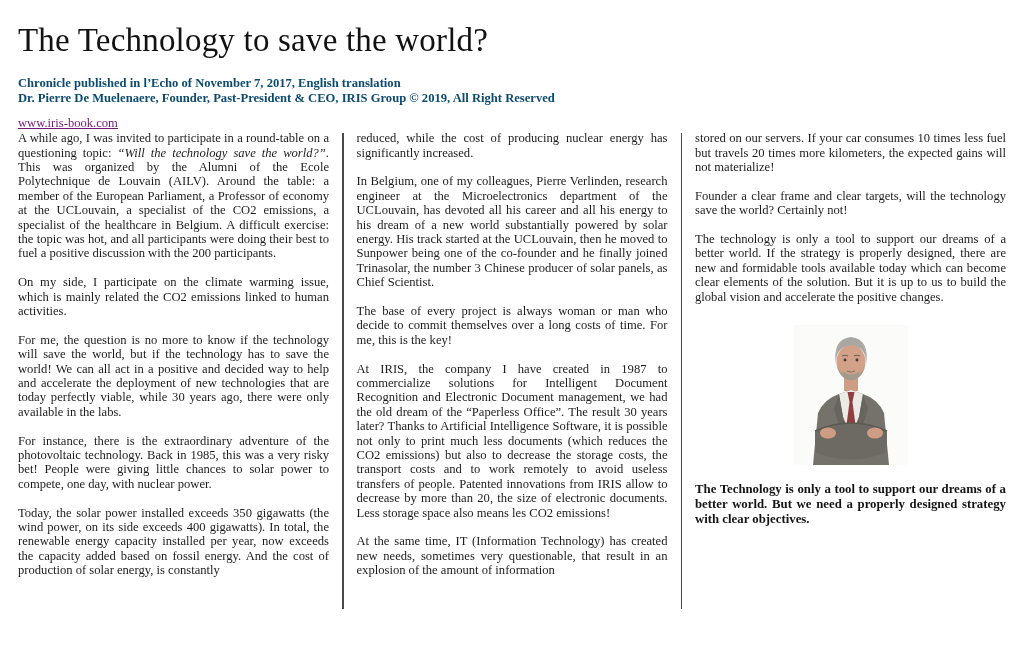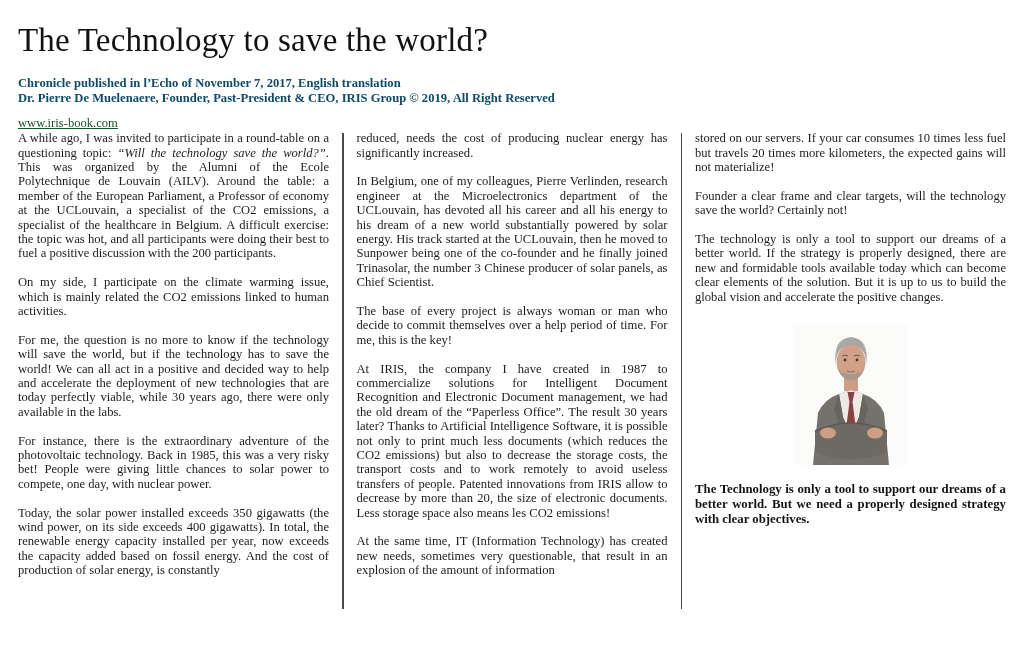--- a/index.html
+++ b/index.html
@@ -83,39 +83,39 @@
 <body>
 
 <div class="page">
 
   <div class="header">
     <h1 class="title">The Technology to save the world?</h1>
     <div class="byline">
       <div>Chronicle published in l’Echo of November 7, 2017, English translation</div>
       <div>Dr. Pierre De Muelenaere, Founder, Past-President &amp; CEO, IRIS Group © 2019, All Right Reserved</div>
     </div>
-    <a class="site-link" href="#" style="color: #14532d; margin-top: 11px;">www.iris-book.com</a>
+    <a class="site-link" href="#" style="color: #701a75; margin-top: 11px;">www.iris-book.com</a>
   </div>
 
   <div class="columns">
 
     <div class="column">
         <p class="para"><span>A while ago, I was invited to participate in a round-table on a questioning topic: </span><span class="italic">“Will the technology save the world?”</span><span>. This was organized by the Alumni of the Ecole Polytechnique de Louvain (AILV). Around the table: a member of the European Parliament, a Professor of economy at the UCLouvain, a specialist of the CO2 emissions, a specialist of the healthcare in Belgium. A difficult exercise: the topic was hot, and all participants were doing their best to fuel a positive discussion with the 200 participants.</span></p>
         <p class="para"><span>On my side, I participate on the climate warming issue, which is mainly related the CO2 emissions linked to human activities.</span></p>
         <p class="para"><span>For me, the question is no more to know if the technology will save the world, but if the technology has to save the world! We can all act in a positive and decided way to help and accelerate the deployment of new technologies that are today perfectly viable, while 30 years ago, there were only available in the labs.</span></p>
         <p class="para"><span>For instance, there is the extraordinary adventure of the photovoltaic technology. Back in 1985, this was a very risky bet! People were giving little chances to solar power to compete, one day, with nuclear power.</span></p>
         <p class="para"><span>Today, the solar power installed exceeds 350 gigawatts (the wind power, on its side exceeds 400 gigawatts). In total, the renewable energy capacity installed per year, now exceeds the capacity added based on fossil energy. And the cost of production of solar energy, is constantly</span></p>
       </div>
 
     <div class="rule" style="background: rgb(74, 74, 74);"></div>
 
     <div class="column">
-        <p class="para"><span>reduced, needs the cost of producing nuclear energy has significantly increased.</span></p>
+        <p class="para"><span>reduced, while the cost of producing nuclear energy has significantly increased.</span></p>
         <p class="para"><span>In Belgium, one of my colleagues, Pierre Verlinden, research engineer at the Microelectronics department of the UCLouvain, has devoted all his career and all his energy to his dream of a new world substantially powered by solar energy. His track started at the UCLouvain, then he moved to Sunpower being one of the co-founder and he finally joined Trinasolar, the number 3 Chinese producer of solar panels, as Chief Scientist.</span></p>
-        <p class="para"><span>The base of every project is always woman or man who decide to commit themselves over a help period of time. For me, this is the key!</span></p>
+        <p class="para"><span>The base of every project is always woman or man who decide to commit themselves over a long costs of time. For me, this is the key!</span></p>
         <p class="para"><span>At IRIS, the company I have created in 1987 to commercialize solutions for Intelligent Document Recognition and Electronic Document management, we had the old dream of the “Paperless Office”. The result 30 years later?  Thanks to Artificial Intelligence Software, it is possible not only to print much less documents (which reduces the CO2 emissions) but also to decrease the storage costs, the transport costs and to work remotely to avoid useless transfers of people. Patented innovations from IRIS allow to decrease by more than 20, the size of electronic documents. Less storage space also means les CO2 emissions!</span></p>
         <p class="para"><span>At the same time, IT (Information Technology) has created new needs, sometimes very questionable, that result in an explosion of the amount of information</span></p>
       </div>
 
     <div class="rule" style="background: rgb(74, 74, 74);"></div>
 
     <div class="column">
       <div>
           <p class="para"><span>stored on our servers. If your car consumes 10 times less fuel but travels 20 times more kilometers, the expected gains will not materialize!</span></p>
           <p class="para"><span>Founder a clear frame and clear targets, will the technology save the world? Certainly not!</span></p>

